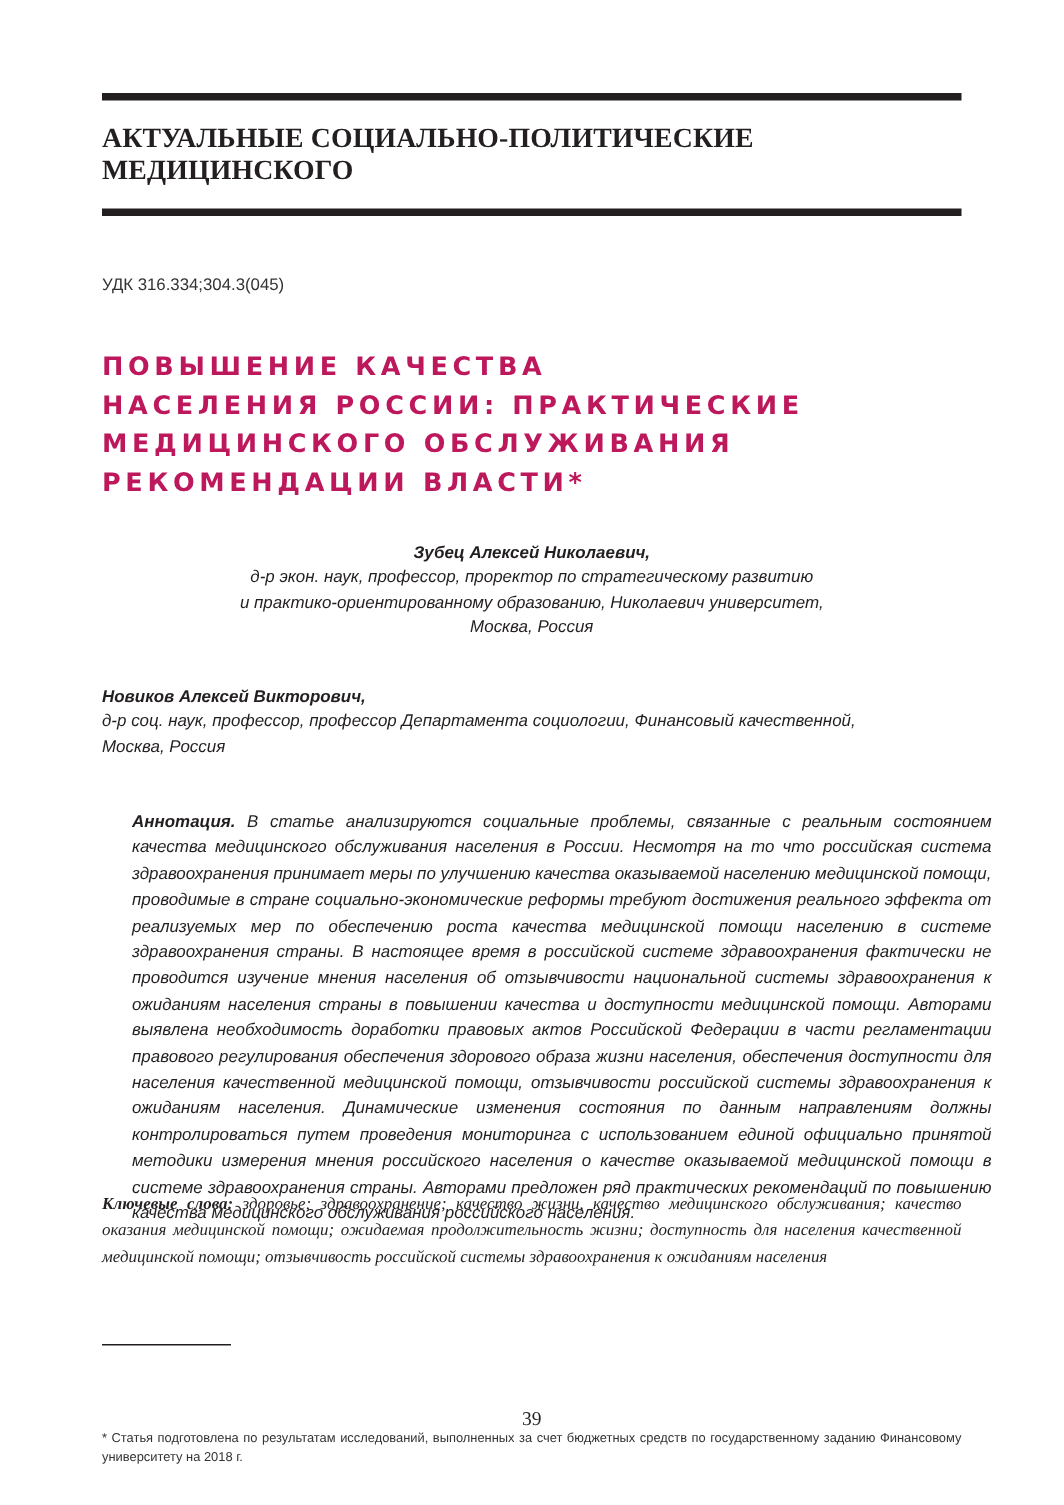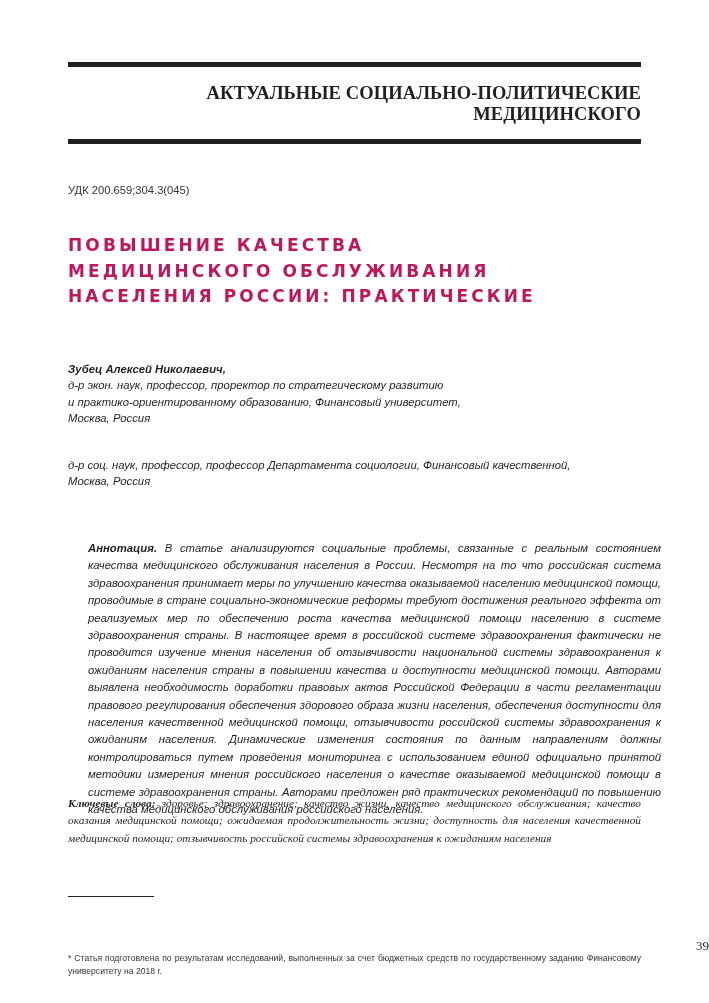--- a/index.html
+++ b/index.html
@@ -8,21 +8,21 @@
       color: #231f20;
       font-family: "DejaVu Sans", sans-serif;
     }
 
     .rule { position: absolute; left: 68px; width: 573px; height: 5px; background: #231f20; }
     .rule.top { top: 62px; }
     .rule.bottom { top: 139px; }
 
     .section-title {
       position: absolute; left: 68px; width: 573px; top: 83px;
-      text-align: right;
+      text-align: left;
       font-family: "Liberation Serif", serif; font-weight: bold;
       font-size: 18.5px; line-height: 21px; letter-spacing: 0.1px;
       color: #231f20;
     }
 
     .meta {
       position: absolute; left: 68px; top: 182px;
       font-family: "Liberation Sans", sans-serif;
       font-size: 11.2px; line-height: 16px; color: #333;
     }
@@ -33,21 +33,21 @@
       font-size: 17px; line-height: 25.5px; letter-spacing: 3.1px;
       color: #be185d;
     }
 
     .author {
       position: absolute; left: 68px; width: 573px;
       font-family: "Liberation Sans", sans-serif; font-style: italic;
       font-size: 11.3px; line-height: 16.3px; color: #231f20;
     }
     .author .name { font-weight: bold; }
-    .author.a1 { top: 361px; }
+    .author.a1 { top: 361px; text-align: center; }
     .author.a2 { top: 457px; }
 
     .abstract {
       position: absolute; left: 68px; top: 540px; width: 573px;
       font-family: "Liberation Sans", sans-serif; font-style: italic;
       font-size: 11.3px; line-height: 17.4px; text-align: justify;
       color: #231f20;
       hyphens: auto;
       margin-left: 20px;
     }
@@ -63,52 +63,54 @@
 
     .footnote-rule { position: absolute; left: 68px; top: 896px; width: 86px; height: 1px; background: #231f20; }
     .footnote {
       position: absolute; left: 68px; top: 952px; width: 573px;
       font-family: "Liberation Sans", sans-serif;
       font-size: 8.6px; line-height: 13px; color: #333;
       text-align: justify;
     }
 
     .page-number {
-      position: absolute; left: 0; width: 709px; top: 938px; text-align: right;
+      position: absolute; left: 0; width: 709px; top: 938px; text-align: center;
       font-family: "Liberation Serif", serif; font-size: 13px; color: #231f20;
     }
   </style>
 </head>
 <body>
 
 <div class="rule top"></div>
 <div class="section-title">
   <div>АКТУАЛЬНЫЕ СОЦИАЛЬНО-ПОЛИТИЧЕСКИЕ</div>
   <div>МЕДИЦИНСКОГО</div>
 </div>
 <div class="rule bottom"></div>
 
 <div class="meta">
-  <div>УДК 200.659;304.3(045)</div>
+  <div>УДК 316.334;304.3(045)</div>
 </div>
 
 <h1 class="article-title" style="margin:0;">
   <div>ПОВЫШЕНИЕ КАЧЕСТВА</div>
+  <div>НАСЕЛЕНИЯ РОССИИ: ПРАКТИЧЕСКИЕ</div>
   <div>МЕДИЦИНСКОГО ОБСЛУЖИВАНИЯ</div>
-  <div>НАСЕЛЕНИЯ РОССИИ: ПРАКТИЧЕСКИЕ</div>
+  <div>РЕКОМЕНДАЦИИ ВЛАСТИ*</div>
 </h1>
 
 <div class="author a1">
   <div class="name">Зубец Алексей Николаевич,</div>
   <div>д-р экон. наук, профессор, проректор по стратегическому развитию</div>
-  <div>и практико-ориентированному образованию, Финансовый университет,</div>
+  <div>и практико-ориентированному образованию, Николаевич университет,</div>
   <div>Москва, Россия</div>
 </div>
 
 <div class="author a2">
+  <div class="name">Новиков Алексей Викторович,</div>
   <div>д-р соц. наук, профессор, профессор Департамента социологии, Финансовый качественной,</div>
   <div>Москва, Россия</div>
 </div>
 
 <div class="abstract" lang="ru">
   <span class="label">Аннотация.</span>
   <span>В статье анализируются социальные проблемы, связанные с реальным состоянием качества медицинского обслуживания населения в России. Несмотря на то что российская система здравоохранения принимает меры по улучшению качества оказываемой населению медицинской помощи, проводимые в стране социально-экономические реформы требуют достижения реального эффекта от реализуемых мер по обеспечению роста качества медицинской помощи населению в системе здравоохранения страны. В настоящее время в российской системе здравоохранения фактически не проводится изучение мнения населения об отзывчивости национальной системы здравоохранения к ожиданиям населения страны в повышении качества и доступности медицинской помощи. Авторами выявлена необходимость доработки правовых актов Российской Федерации в части регламентации правового регулирования обеспечения здорового образа жизни населения, обеспечения доступности для населения качественной медицинской помощи, отзывчивости российской системы здравоохранения к ожиданиям населения. Динамические изменения состояния по данным направлениям должны контролироваться путем проведения мониторинга с использованием единой официально принятой методики измерения мнения российского населения о качестве оказываемой медицинской помощи в системе здравоохранения страны. Авторами предложен ряд практических рекомендаций по повышению качества медицинского обслуживания российского населения.</span>
 </div>
 
 <div class="keywords" lang="ru">

